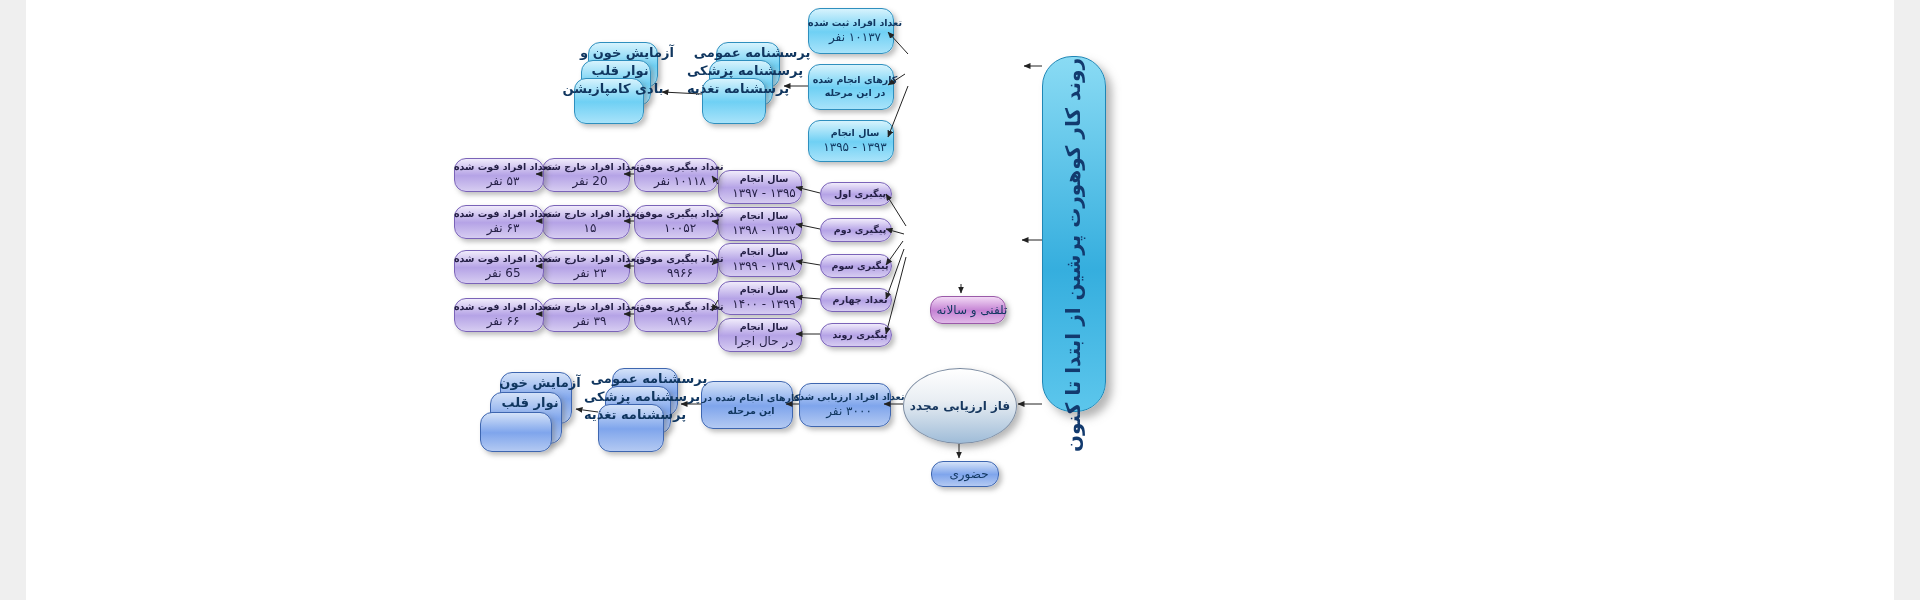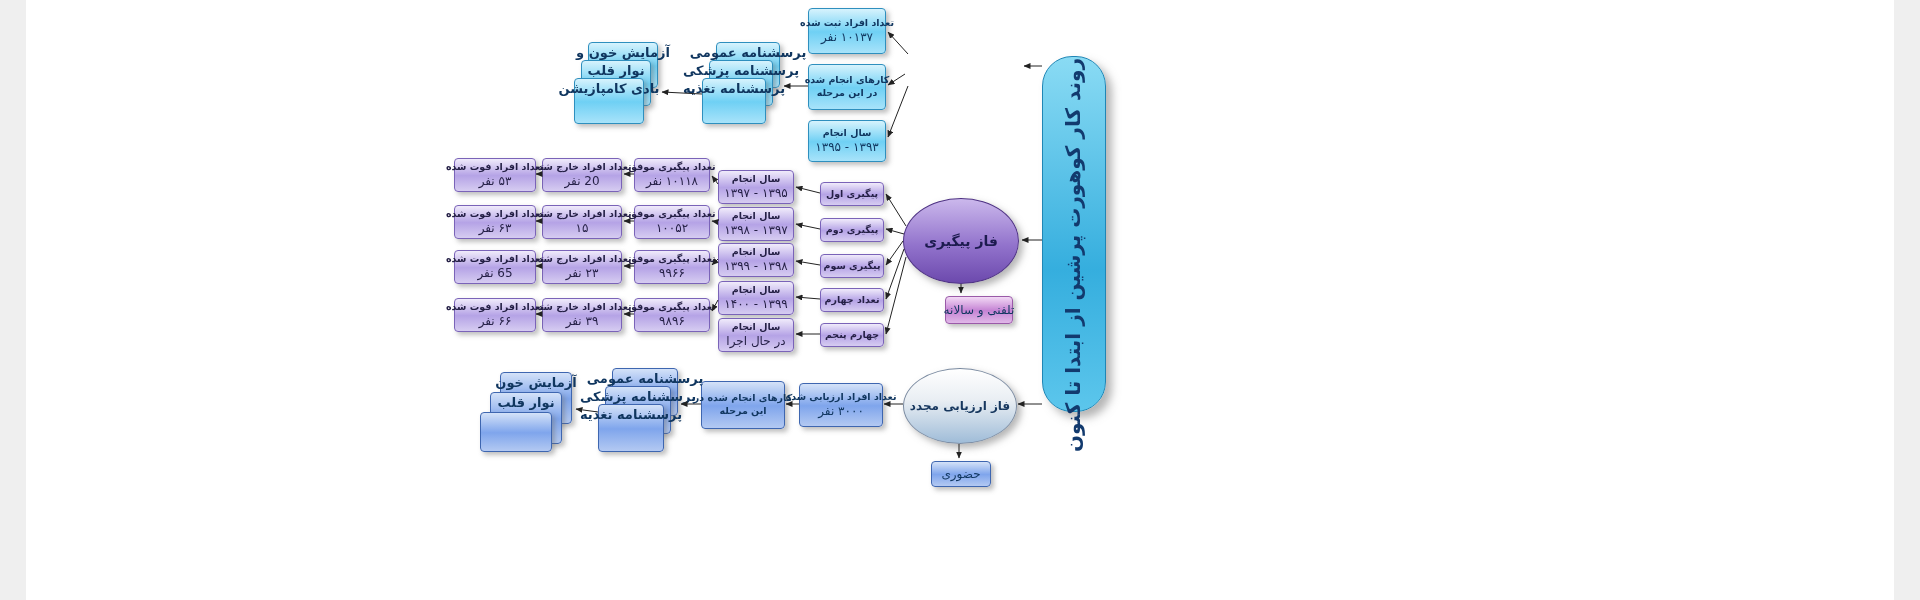--- a/index.html
+++ b/index.html
@@ -1,27 +1,27 @@
 <!DOCTYPE html>
 <html lang="fa" dir="rtl"><head>
 <meta charset="utf-8">
 <style>
   html,body{margin:0;padding:0;background:#ffffff;}
   body{width:1920px;height:600px;overflow:hidden;font-family:"DejaVu Sans",sans-serif;}
   .canvas{position:relative;width:1920px;height:600px;background:#ffffff;direction:rtl;}
   .edge{position:absolute;top:0;width:26px;height:600px;background:#efefef;}
   .arrows{position:absolute;left:0;top:0;width:1920px;height:600px;pointer-events:none;z-index:50;}
-  .box{position:absolute;border:1px solid #555;border-radius:4px;
+  .box{position:absolute;border:1px solid #555;border-radius:12px;
        display:flex;flex-direction:column;align-items:center;justify-content:center;
-       text-align:center;direction:rtl;box-shadow:3px 3px 5px rgba(110,110,110,.45);z-index:10;}
+       text-align:center;direction:rtl;box-shadow:3px 3px 5px rgba(110,110,110,.45);z-index:10;padding-left:8px;}
   .stack{justify-content:flex-start;padding-top:2px;box-sizing:border-box;}
   .cyan{background:linear-gradient(180deg,#d6f3fd 0%,#6fd0f4 52%,#a8e3fa 100%);border-color:#2e8fbe;}
   .lav{background:linear-gradient(180deg,#f0ebfb 0%,#b5a3e6 52%,#d6ccf1 100%);border-color:#7a63b8;}
   .blue{background:linear-gradient(180deg,#d4e2f8 0%,#7fa5ec 52%,#b3c9f2 100%);border-color:#3e66b0;}
-  .pink{background:linear-gradient(180deg,#f2d9f5 0%,#c583d4 52%,#e0b8e8 100%);border-color:#9a5aa8;margin-left:15px;}
+  .pink{background:linear-gradient(180deg,#f2d9f5 0%,#c583d4 52%,#e0b8e8 100%);border-color:#9a5aa8;}
   .t1{font-size:9.5px;font-weight:bold;color:#10365f;white-space:nowrap;line-height:1.35;}
   .t2{font-size:12px;color:#10365f;white-space:nowrap;line-height:1.35;}
   .lav .t1,.lav .t2{color:#241f45;}
   .t1s{font-size:13px;font-weight:bold;color:#10365f;white-space:nowrap;}
   .ellipse{position:absolute;border-radius:50%;border:1px solid #7a8aa0;
            display:flex;align-items:center;justify-content:center;text-align:center;
            box-shadow:4px 4px 7px rgba(110,110,110,.5);z-index:10;}
   .silver{background:linear-gradient(180deg,#ffffff 0%,#e9eef3 42%,#9fbcd8 100%);}
   .purple{background:linear-gradient(180deg,#cbb8ec 0%,#9273cc 55%,#6c49ad 100%);border-color:#4f3384;}
   .etext{font-size:14px;font-weight:bold;color:#17375e;white-space:nowrap;}
@@ -90,23 +90,20 @@
       <line x1="799" y1="404" x2="786" y2="404" marker-end="url(#ah)"></line>
       <line x1="701" y1="404" x2="681" y2="404" marker-end="url(#ah)"></line>
       <line x1="598" y1="412" x2="576" y2="409" marker-end="url(#ah)"></line>
       <line x1="959" y1="444" x2="959" y2="458" marker-end="url(#ah)"></line>
     </g>
   </svg>
 
   <div class="titlebar" style="left:1042px;top:56px;width:62px;height:354px"></div>
   <div class="titletext" style="left:898px;top:203px;width:350px;height:60px">روند کار کوهورت پرشین از ابتدا تا کنون</div>
 
-  <div class="ellipse purple" style="left:903px;top:198px;width:114px;height:84px">
-    <div class="etext">فاز پیگیری</div>
-  </div>
   <div class="ellipse silver" style="left:903px;top:368px;width:112px;height:74px">
     <div class="etext small">فاز ارزیابی مجدد</div>
   </div>
 
   <div class="box cyan" style="left:808px;top:8px;width:76px;height:44px">
     <div class="t1">تعداد افراد ثبت شده</div>
     <div class="t2">۱۰۱۳۷ نفر</div>
   </div>
   <div class="box cyan" style="left:808px;top:64px;width:76px;height:44px">
     <div class="t1">کارهای انجام شده</div>
@@ -143,21 +140,21 @@
   <div class="box lav" style="left:820px;top:218px;width:62px;height:22px">
     <div class="t1">پیگیری دوم</div>
   </div>
   <div class="box lav" style="left:820px;top:254px;width:62px;height:22px">
     <div class="t1">پیگیری سوم</div>
   </div>
   <div class="box lav" style="left:820px;top:288px;width:62px;height:22px">
     <div class="t1">تعداد چهارم</div>
   </div>
   <div class="box lav" style="left:820px;top:323px;width:62px;height:22px">
-    <div class="t1">چهارم پنجم</div>
+    <div class="t1">پیگیری روند</div>
   </div>
 
   <div class="box lav" style="left:718px;top:170px;width:74px;height:32px">
     <div class="t1">سال انجام</div>
     <div class="t2">۱۳۹۵ - ۱۳۹۷</div>
   </div>
   <div class="box lav" style="left:718px;top:207px;width:74px;height:32px">
     <div class="t1">سال انجام</div>
     <div class="t2">۱۳۹۷ - ۱۳۹۸</div>
   </div>

